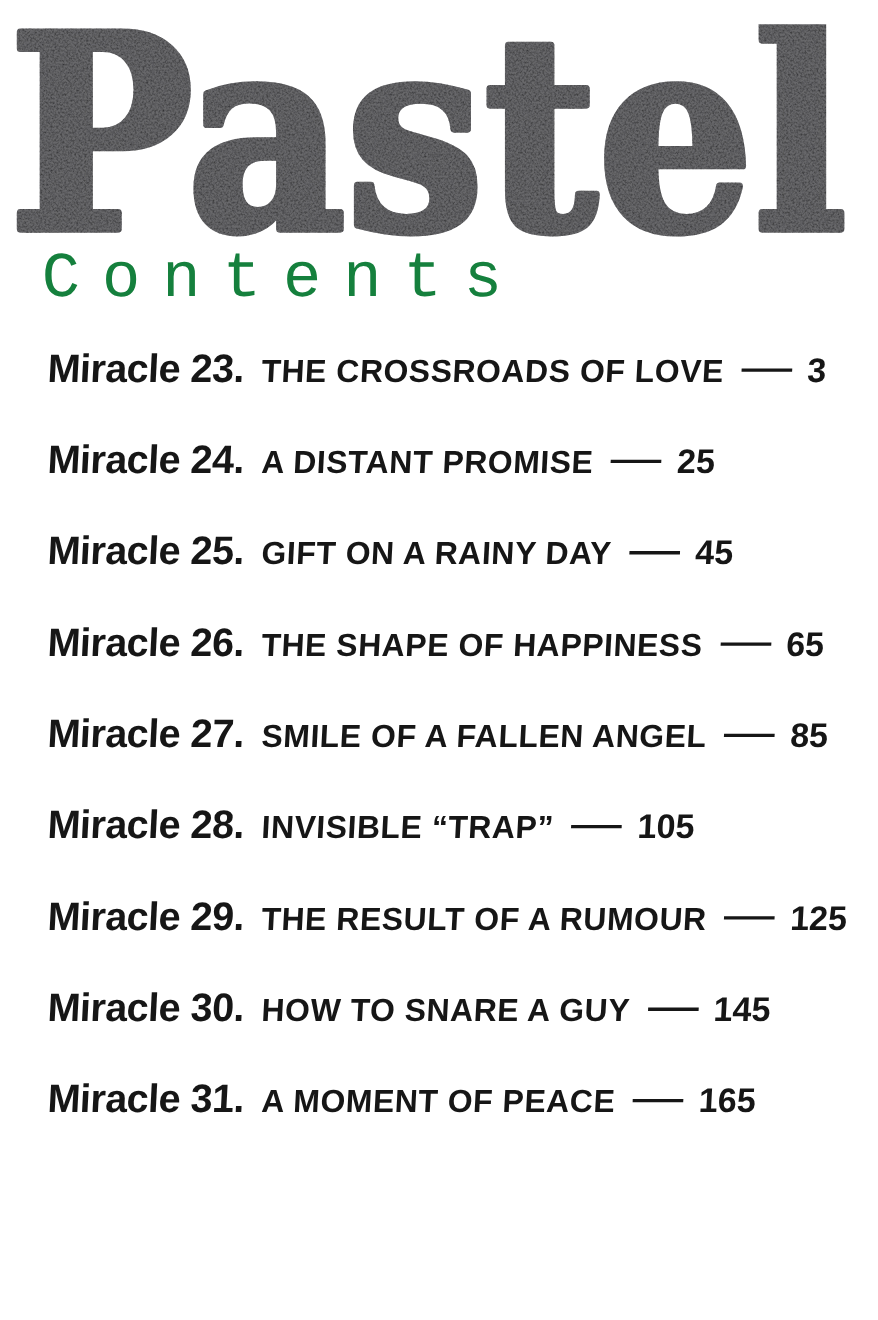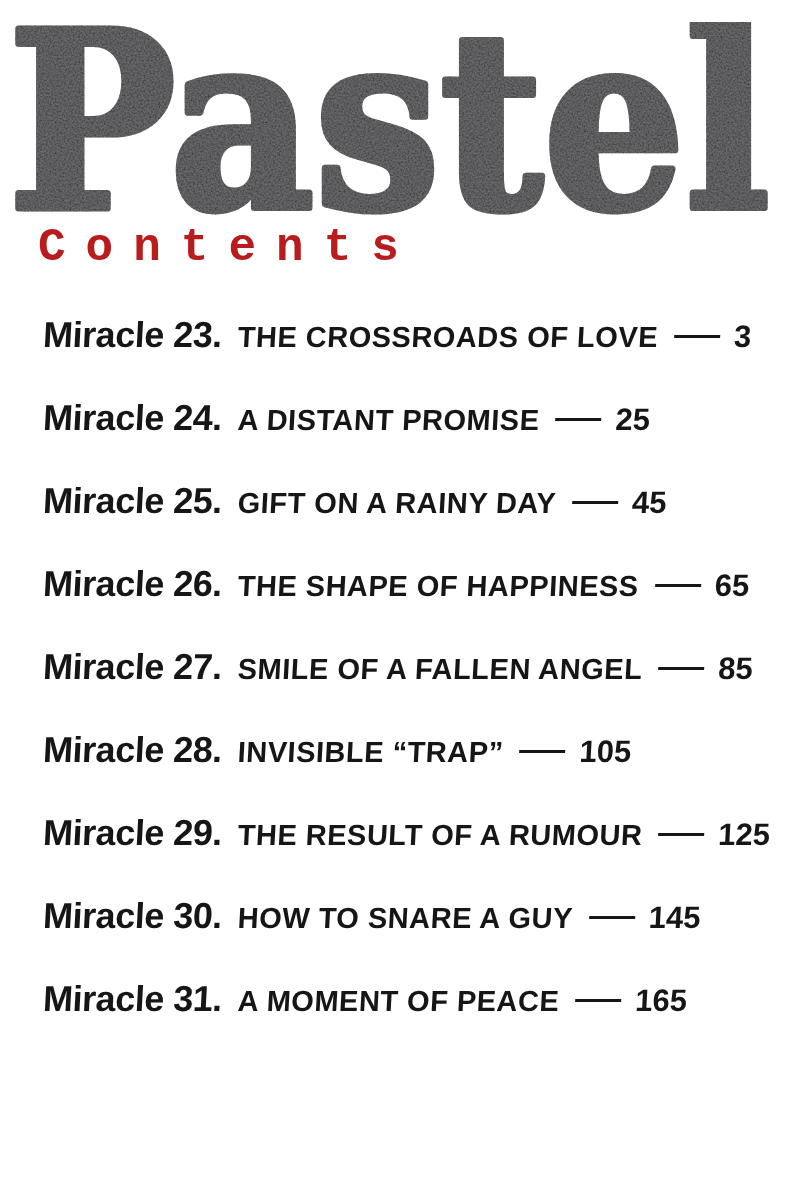--- a/index.html
+++ b/index.html
@@ -24,24 +24,24 @@
     top: 22px;
     width: 780px;
     height: 200px;
   }
   
   .contents-heading {
     position: absolute;
     left: 38px;
     top: 222px;
     font-family: "Liberation Mono", monospace;
-    font-weight: 700;
-    font-size: 46px;
+    font-weight: 400;
+    font-size: 58px;
     letter-spacing: 20px;
-    color: #b91c1c;
+    color: #15803d;
     white-space: nowrap;
   }
   
   .chapter-list {
     position: absolute;
     left: 40px;
     top: 314px;
     width: 740px;
   }
   .chapter-row {

